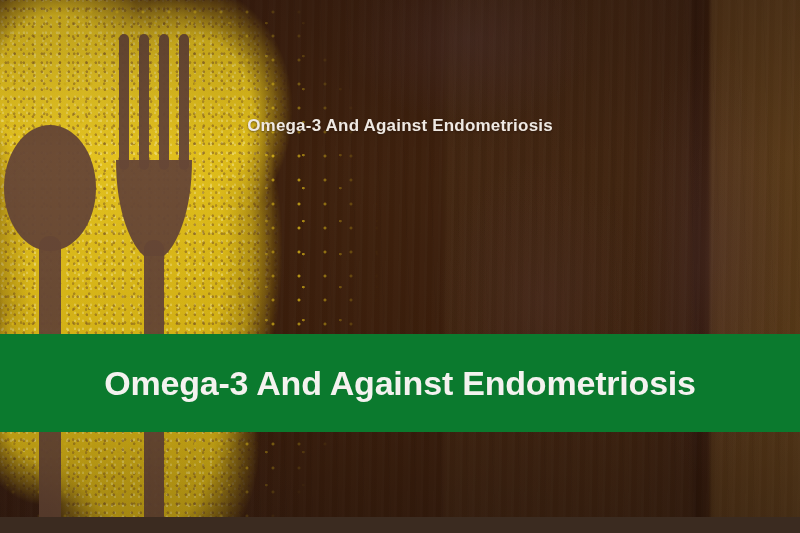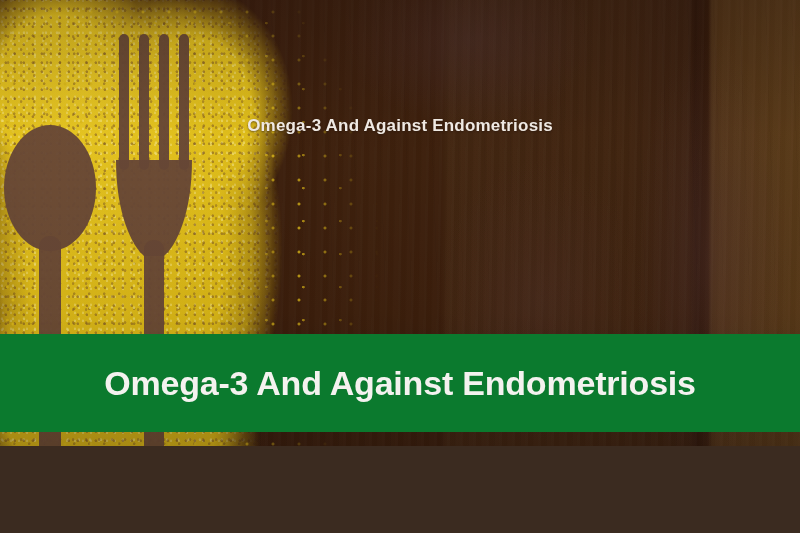--- a/index.html
+++ b/index.html
@@ -8,21 +8,21 @@
     padding: 0;
     background: #3b2b20;
   }
   body {
     font-family: "Liberation Sans", sans-serif;
   }
 
   .stage {
     position: relative;
     width: 800px;
-    height: 446px;
+    height: 517px;
     overflow: hidden;
     background: #7a5636;
   }
 
   
   .photo {
     position: absolute;
     inset: 0;
     overflow: hidden;
   }

